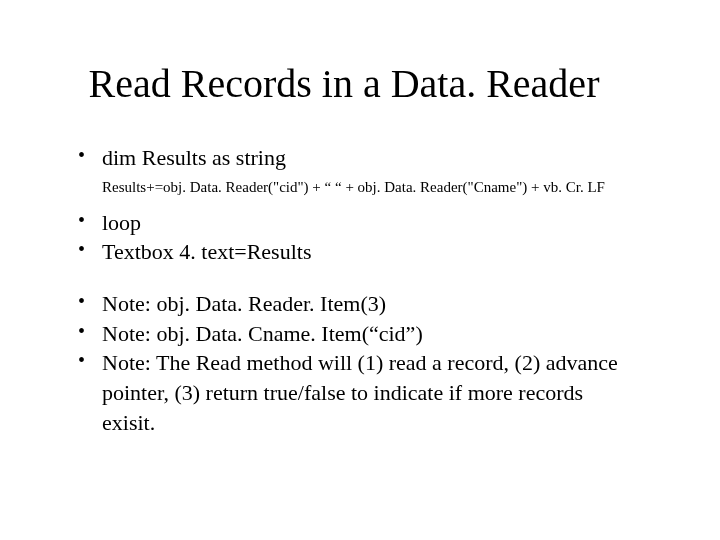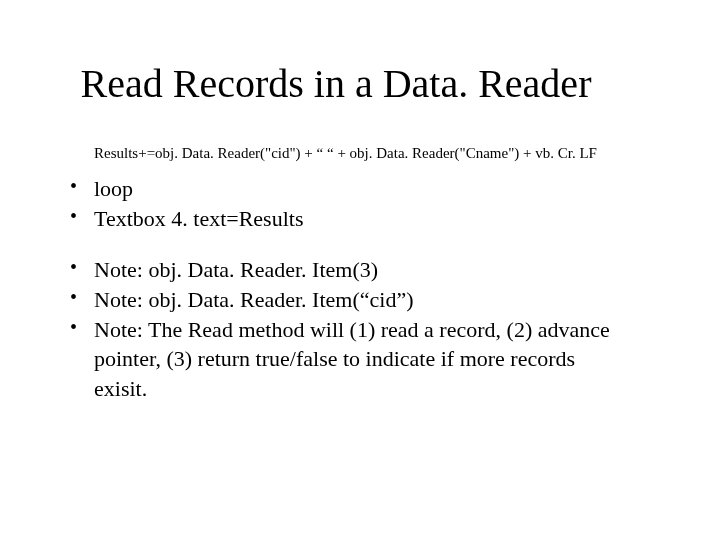--- a/index.html
+++ b/index.html
@@ -10,20 +10,21 @@
     background: #ffffff;
     font-family: "Times New Roman", Times, serif;
     color: #000000;
   }
   .slide {
     position: relative;
     width: 688px;
     height: 540px;
     box-sizing: border-box;
     padding: 40px 76px 40px 60px;
+    margin-left: 8px;
   }
   .title {
     font-size: 40px;
     font-weight: normal;
     text-align: center;
     margin: 20px 0 36px 0;
     letter-spacing: 0px;
   }
   ul.bullets {
     list-style: none;
@@ -57,30 +58,31 @@
   }
 </style>
 </head>
 <body>
 
 <div class="slide">
 
   <div class="title">Read Records in a Data. Reader</div>
 
   <ul class="bullets">
+    <li class="body-large">dim Results as string</li>
   </ul>
 
   <div class="body-small">Results+=obj. Data. Reader("cid") + “ “  + obj. Data. Reader("Cname") + vb. Cr. LF</div>
 
   <ul class="bullets">
     <li class="body-large">loop</li>
     <li class="body-large">Textbox 4. text=Results</li>
   </ul>
 
   <div class="gap"></div>
 
   <ul class="bullets">
     <li class="body-large">Note: obj. Data. Reader. Item(3)</li>
-    <li class="body-large">Note: obj. Data. Reader. Item(“cid”)</li>
+    <li class="body-large">Note: obj. Data. Cname. Item(“cid”)</li>
     <li class="body-large">Note: The Read method will (1) read a record, (2) advance pointer, (3) return true/false to indicate if more records exisit.</li>
   </ul>
 
 </div>
 
 </body></html>

